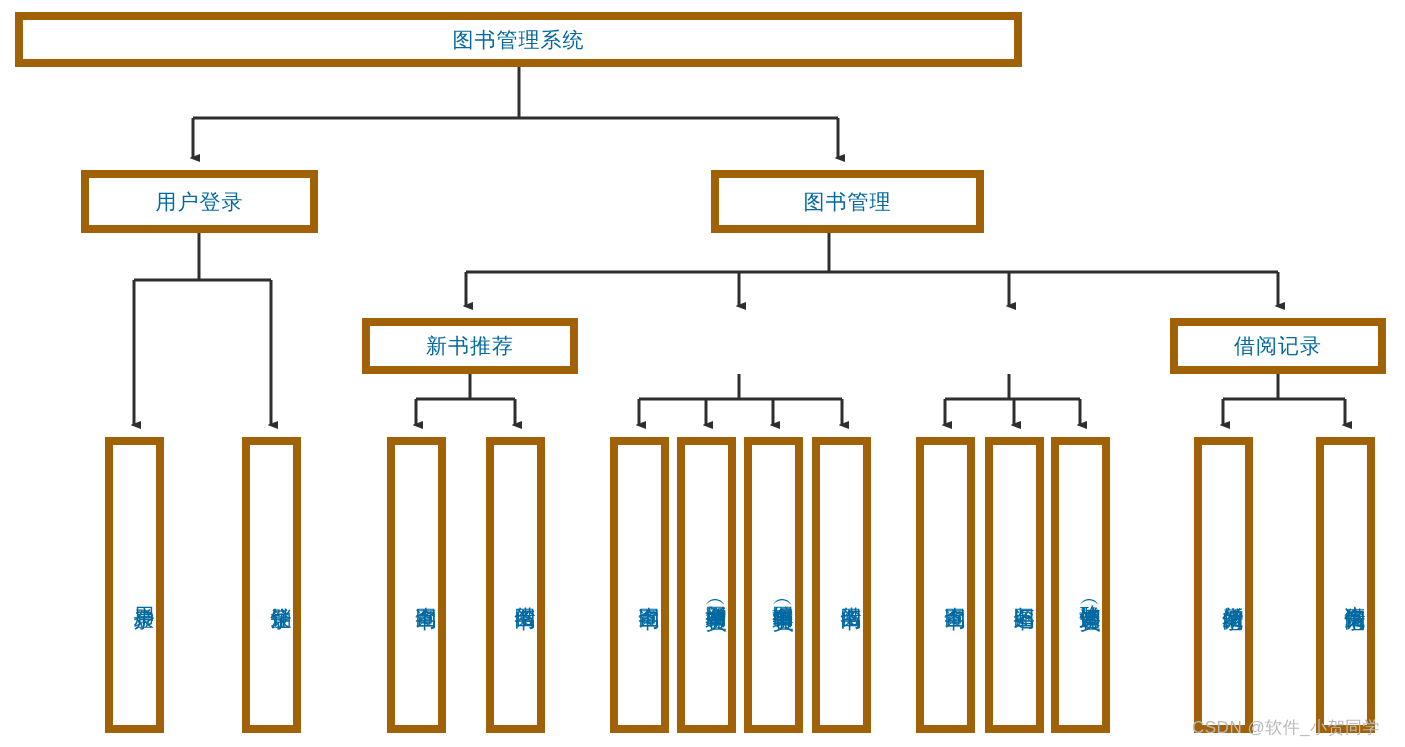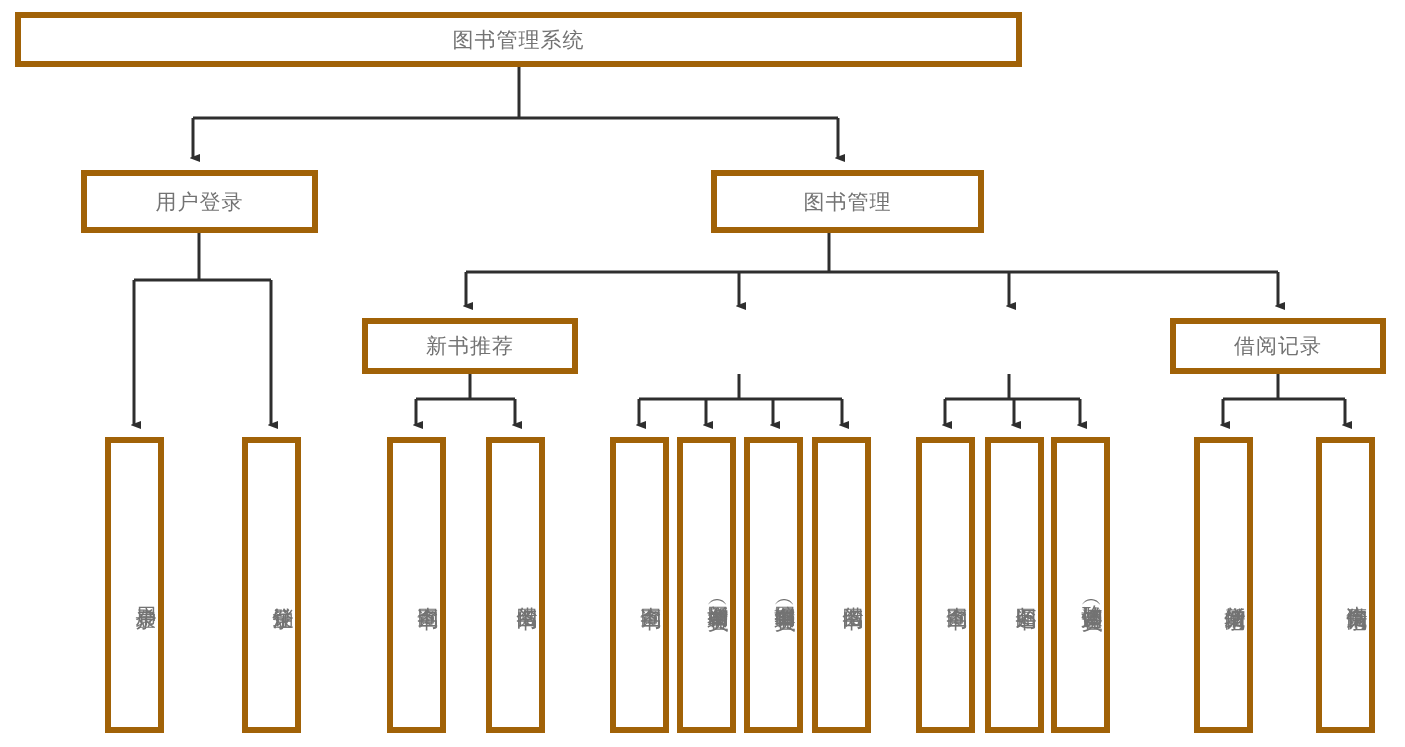--- a/index.html
+++ b/index.html
@@ -20,26 +20,26 @@
   svg#edges {
     position: absolute;
     left: 0;
     top: 0;
     width: 1405px;
     height: 747px;
   }
   .node {
     position: absolute;
     box-sizing: border-box;
-    border: 6px solid #a16207;
+    border: 8px solid #a16207;
     background: #ffffff;
     display: flex;
     align-items: center;
     justify-content: center;
-    color: #737373;
+    color: #0369a1;
     z-index: 2;
   }
   .node.horiz {
     font-size: 21px;
     letter-spacing: 1px;
   }
   .node.vert {
     writing-mode: vertical-rl;
     text-orientation: upright;
     font-size: 21px;
@@ -173,14 +173,15 @@
     <span>确认归还（管理员）</span>
   </div>
 
   <div class="node vert" style="left:1194px; top:437px; width:59px; height:296px;">
     <span>新增借阅记录</span>
   </div>
   <div class="node vert" style="left:1316px; top:437px; width:59px; height:296px;">
     <span>查询借阅记录</span>
   </div>
 
+  <div class="watermark" style="left:1192px; top:716px;">CSDN @软件_小贺同学</div>
 
 </div>
 
 </body></html>

